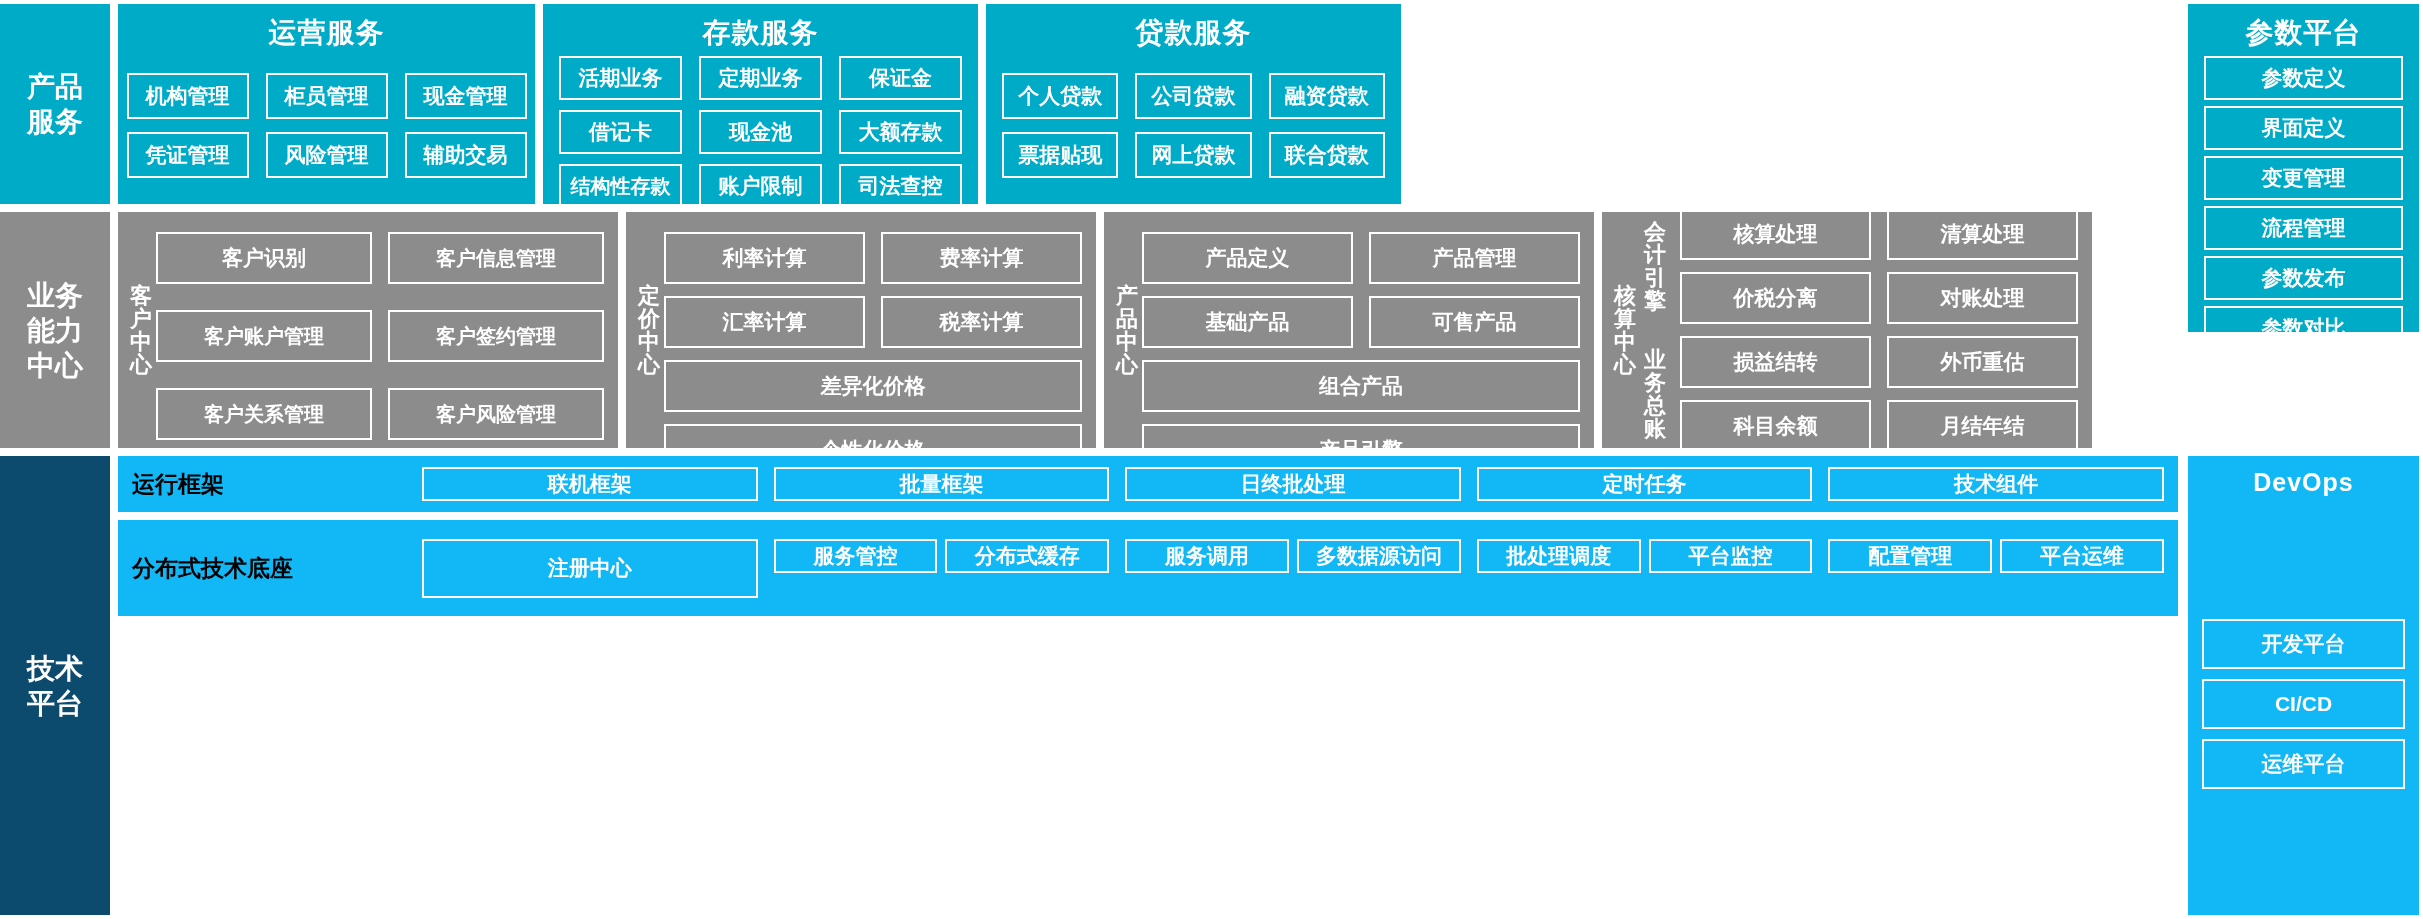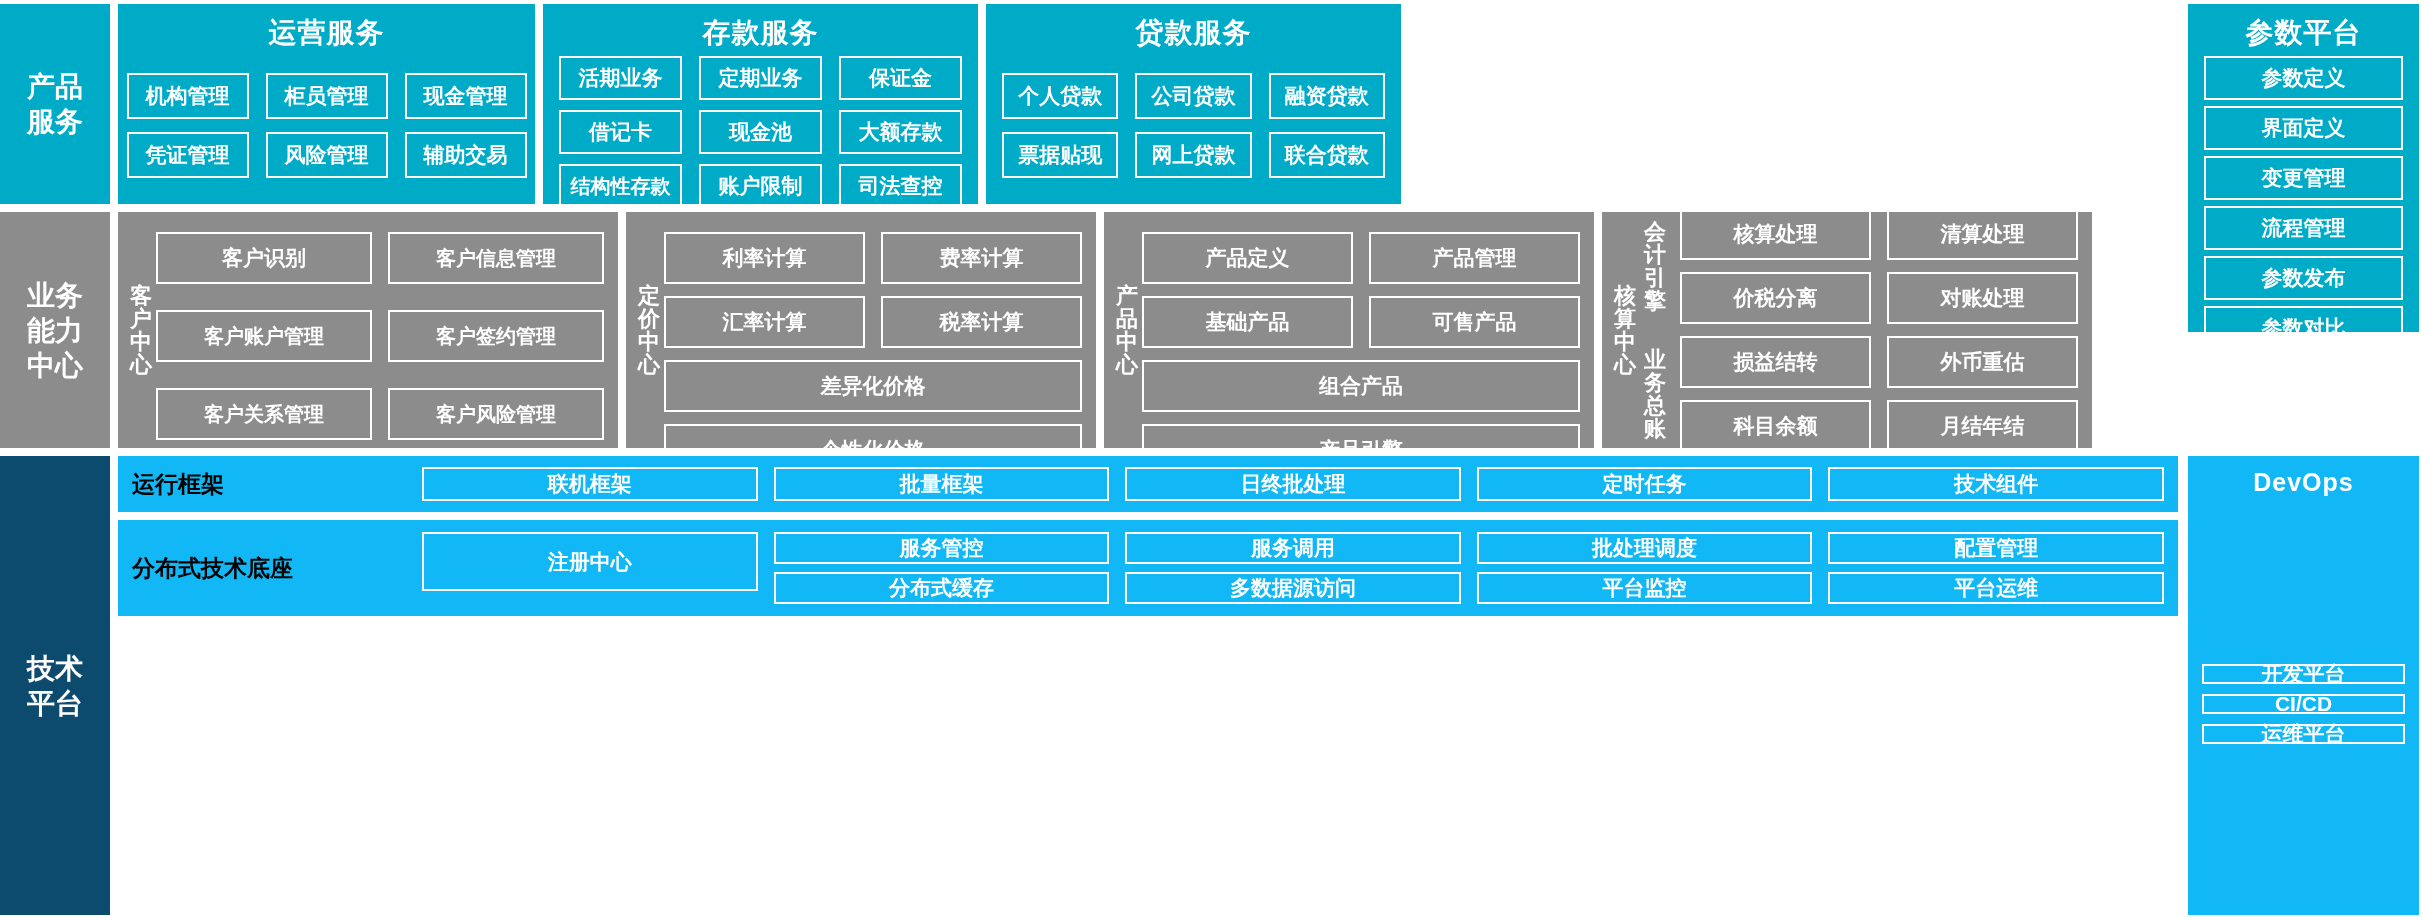--- a/index.html
+++ b/index.html
@@ -111,36 +111,36 @@
   
   #row3 { left: 0; top: 456px; width: 2423px; height: 459px; }
   #row3-label { width: 110px; height: 459px; }
   #tech-right { display: flex; flex-direction: column; gap: 8px; width: 2060px; }
   .techband { display: flex; align-items: center; background: #12B7F5; padding: 0 14px; gap: 20px; }
   #tb1 { height: 56px; }
   #tb2 { height: 96px; }
   .techlabel { color:#000000; font-weight:bold; font-size:23px; white-space:nowrap; width: 270px; }
   .techcells { flex:1; display:flex; gap: 16px; }
   .techcells .cell { height: 34px; flex:1; }
-  .tcol { flex:1; display:flex; flex-direction:column; gap: 8px; }
+  .tcol { flex:1; display:flex; flex-direction:row; gap: 8px; }
   .tcol .cell { height: 34px; }
   #reg-center { flex: 1; display:flex; }
   #reg-center .cell { height: 59px; flex:1; }
 
   
   #devops {
     position: absolute; left: 2188px; top: 456px;
     width: 231px; height: 459px;
     background: #12B7F5;
     display: flex; flex-direction: column;
     padding: 10px 14px 12px 14px;
   }
   #devops .group-title { font-size: 25px; padding-top: 2px; padding-bottom: 8px;}
   #devops .stack { flex:1; display:flex; flex-direction:column; justify-content:center; gap: 10px; }
-  #devops .cell { height: 20px; }
+  #devops .cell { height: 50px; }
 </style>
 </head>
 <body>
 
 <div class="canvas">
 
   <div class="band" id="row1">
 
     <div class="rowlabel cyan" id="row1-label">
       <div>

